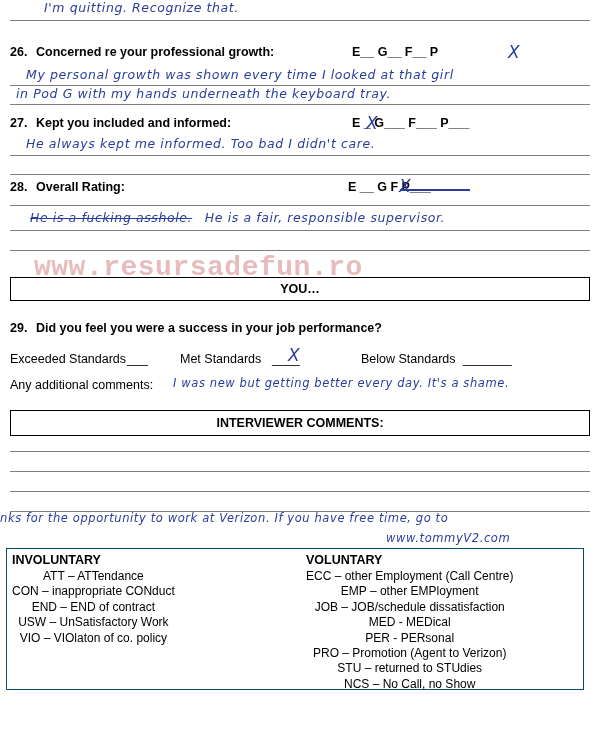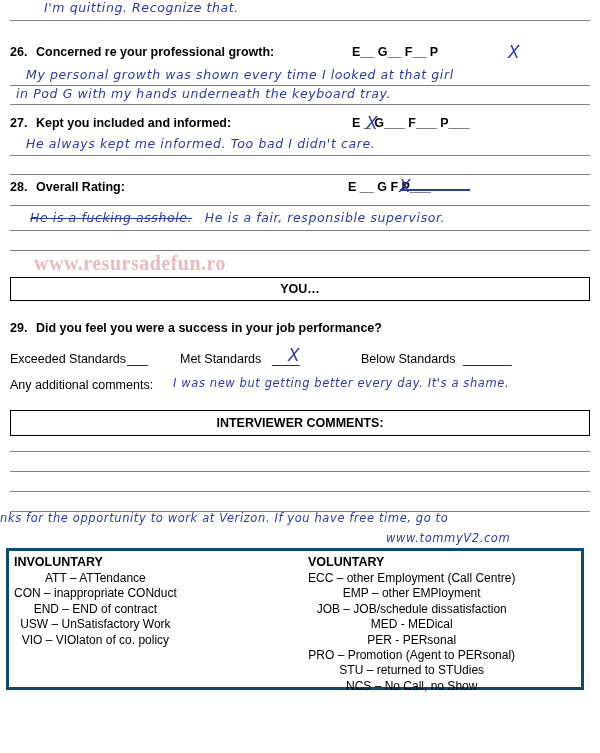--- a/index.html
+++ b/index.html
@@ -47,32 +47,32 @@
   .boxtitle{
     font-size:12.5px;
     font-weight:bold;
     text-align:center;
     line-height:20px;
   }
 
   
   .watermark{
     position:absolute;
-    font-family:Liberation Serif, serif;
-    font-weight:bold;
-    font-size:20px;
+    font-family:Liberation Mono, monospace;
+    font-weight:bold;
+    font-size:28px;
     color:#e8bcbc;
     letter-spacing:.5px;
     white-space:nowrap;
   }
 
   
   .legend{
     position:absolute;
-    border:3px solid #0c4a6e;
+    border:1px solid #0c4a6e;
     box-sizing:border-box;
   }
   .legend h4{
     margin:0 0 2px 0;
     font-size:12.5px;
     font-weight:bold;
   }
   .legend ul{
     margin:0;padding:0;list-style:none;
   }
@@ -187,21 +187,21 @@
       </ul>
     </div>
     <div class="abs" style="left:299px;top:4px;">
       <h4>VOLUNTARY</h4>
       <ul>
         <li>ECC – other Employment (Call Centre)</li>
         <li>EMP – other EMPloyment</li>
         <li>JOB – JOB/schedule dissatisfaction</li>
         <li>MED - MEDical</li>
         <li>PER - PERsonal</li>
-        <li>PRO – Promotion (Agent to PERsonal)</li>
+        <li>PRO – Promotion (Agent to Verizon)</li>
         <li>STU – returned to STUdies</li>
         <li>NCS – No Call, no Show</li>
       </ul>
     </div>
   </div>
 
 
 </div>
 
 </body></html>

